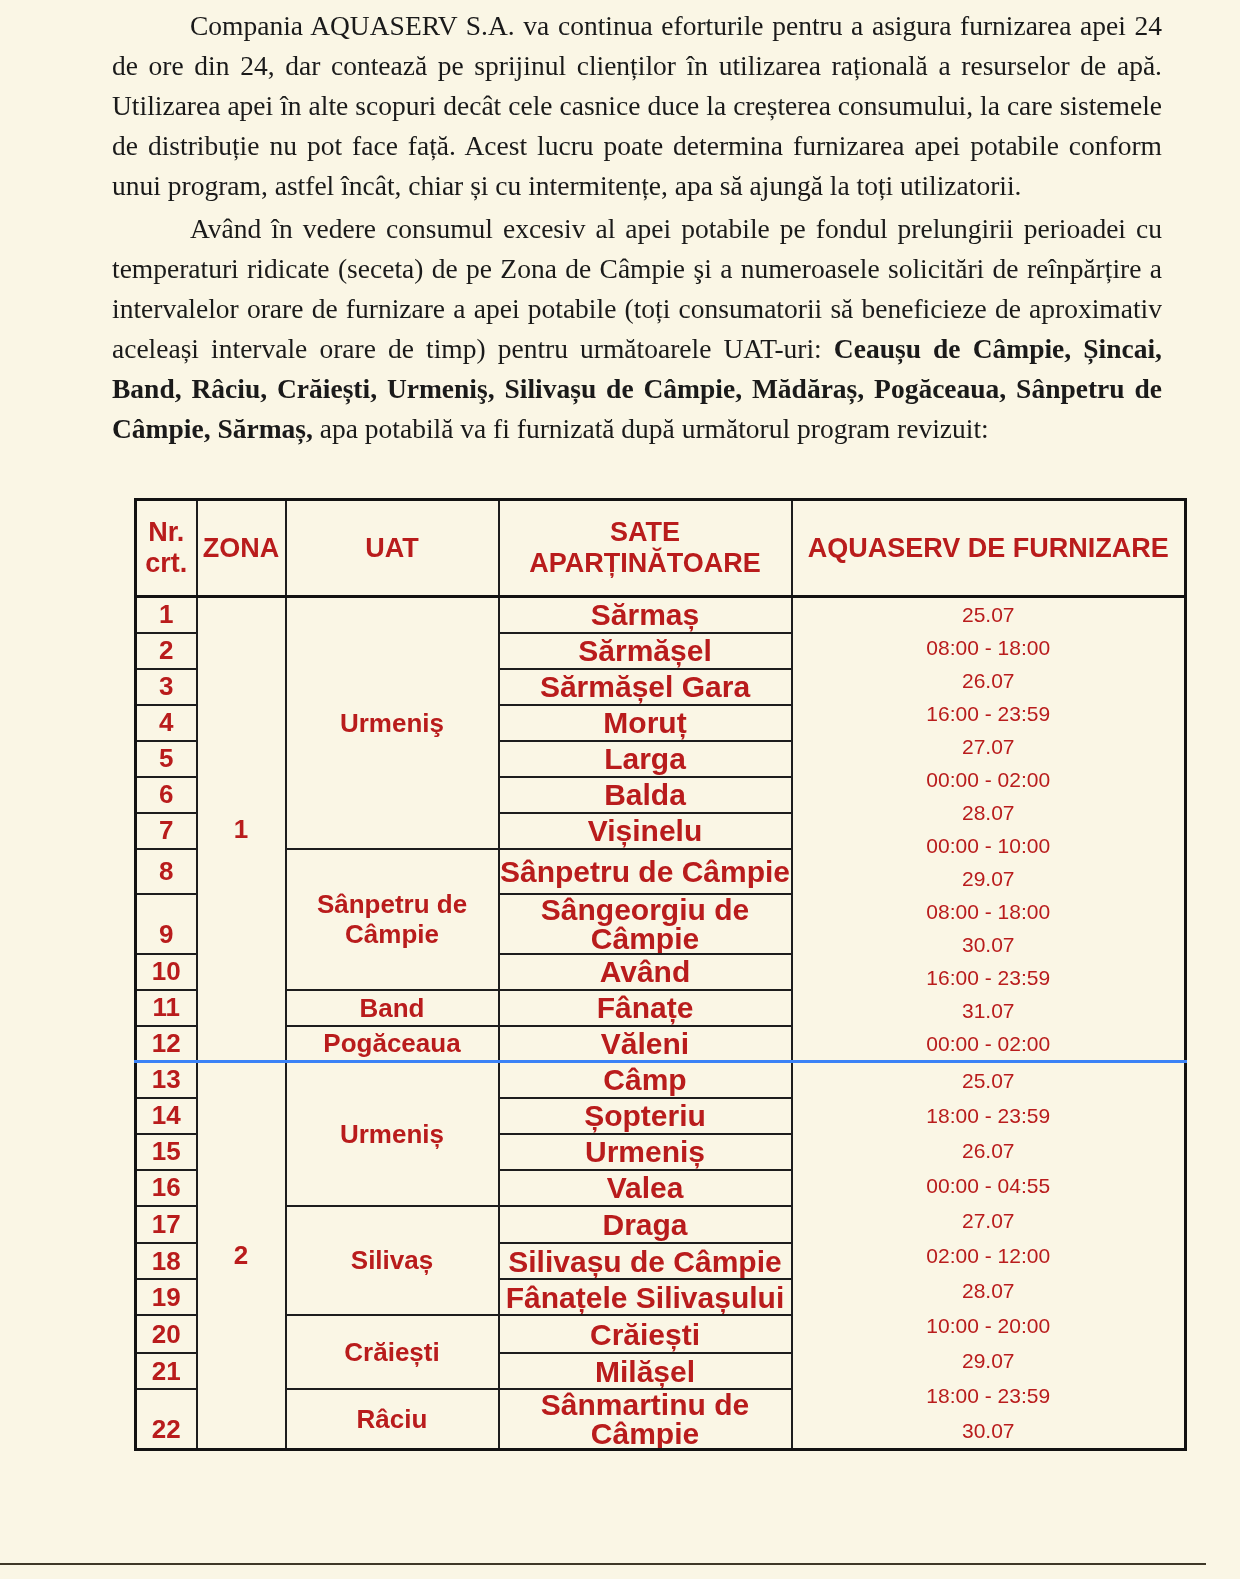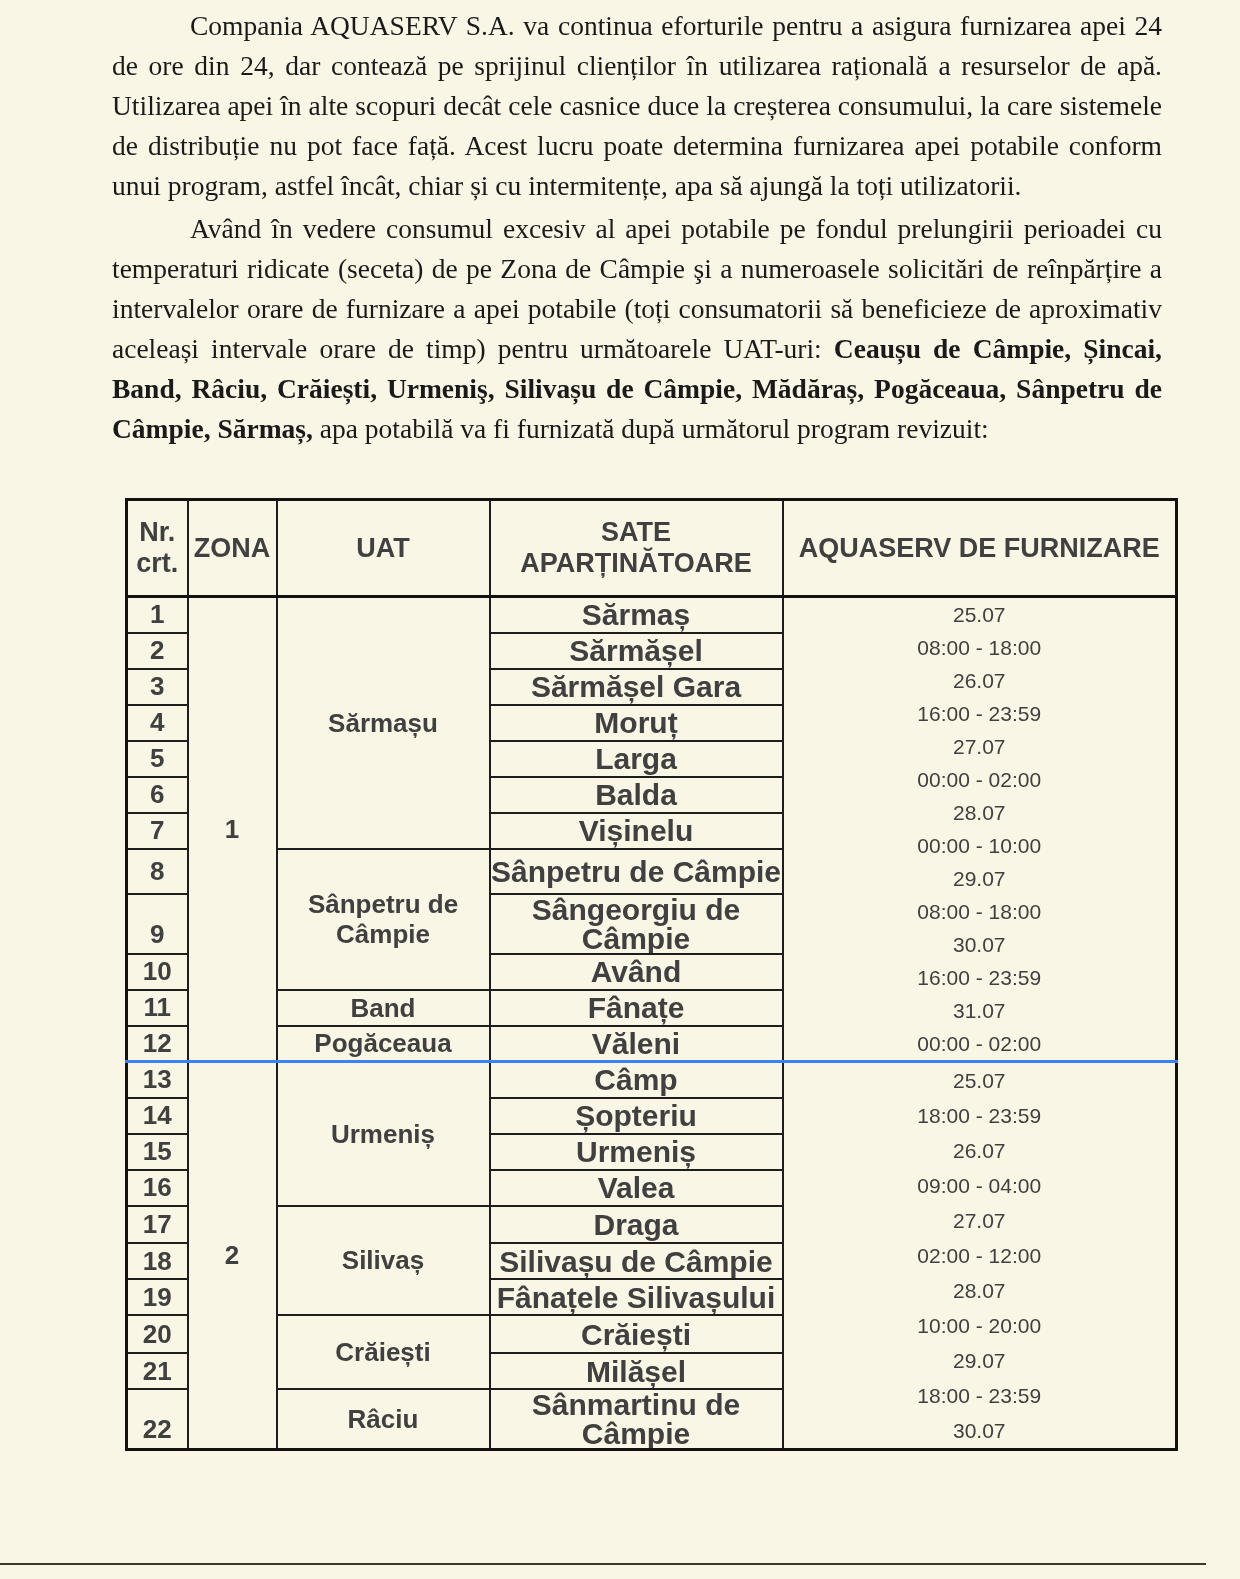--- a/index.html
+++ b/index.html
@@ -17,25 +17,25 @@
   .text-block {
     position:absolute; top:6px; left:112px; width:1050px;
     font-size:27.5px; line-height:40px;
     text-align:justify;
   }
   .para { margin:0 0 3px 0; text-indent:78px; }
   .para b { font-weight:bold; }
 
   
   .schedule-table {
-    position:absolute; top:498px; left:125px;
+    position:absolute; top:498px; left:134px;
     border-collapse:collapse;
     table-layout:fixed;
     font-family:"Liberation Sans", sans-serif;
-    color:#404040;
+    color:#b91c1c;
   }
   .schedule-table th, .schedule-table td {
     border:2px solid #1d1d1d;
     text-align:center; vertical-align:middle;
     padding:0;
     overflow:hidden;
   }
   .schedule-table { border:3px solid #121212; }
   .schedule-table thead th { border-bottom:3px solid #121212; }
   tr.zone-start td { border-top:3px solid #3b82f6; }
@@ -100,21 +100,21 @@
             <div>APARȚINĂTOARE</div>
           </th>
         <th>AQUASERV DE FURNIZARE</th>
       </tr>
     </thead>
     <tbody>
       <tr>
         <td class="nr">1</td>
         <td class="zona" rowspan="12">1</td>
         <td class="uat" rowspan="7">
-            <div>Sărmașu</div>
+            <div>Urmeniş</div>
           </td>
         <td class="sate">
             <div>Sărmaș</div>
           </td>
         <td class="program z1" rowspan="12">
             <div>25.07</div>
             <div>08:00 - 18:00</div>
             <div>26.07</div>
             <div>16:00 - 23:59</div>
             <div>27.07</div>
@@ -212,21 +212,21 @@
         <td class="uat" rowspan="4">
             <div>Urmeniș</div>
           </td>
         <td class="sate">
             <div>Câmp</div>
           </td>
         <td class="program z2" rowspan="10">
             <div>25.07</div>
             <div>18:00 - 23:59</div>
             <div>26.07</div>
-            <div>09:00 - 04:00</div>
+            <div>00:00 - 04:55</div>
             <div>27.07</div>
             <div>02:00 - 12:00</div>
             <div>28.07</div>
             <div>10:00 - 20:00</div>
             <div>29.07</div>
             <div>18:00 - 23:59</div>
             <div>30.07</div>
           </td>
       </tr>
       <tr>

